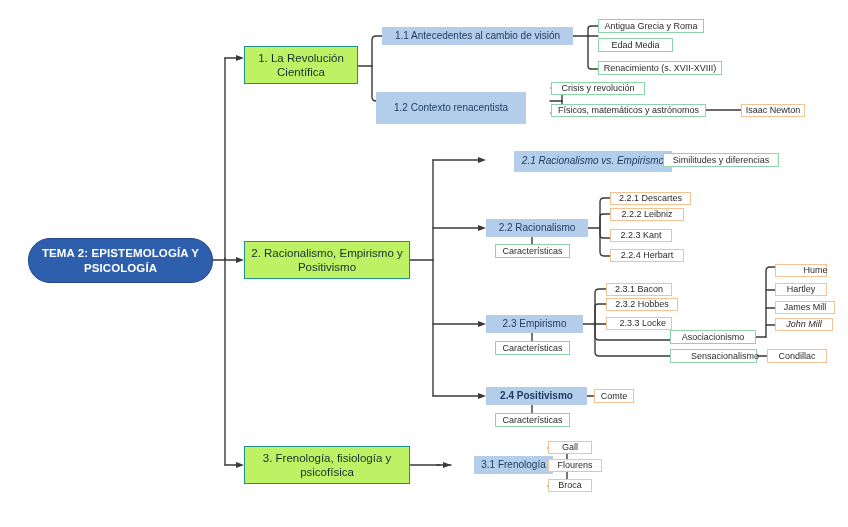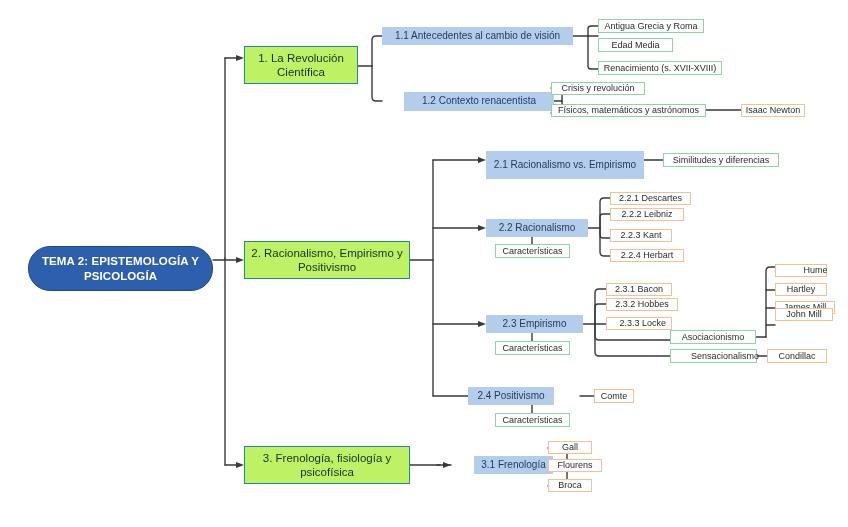--- a/index.html
+++ b/index.html
@@ -160,21 +160,21 @@
       <path d="M437,465 H451"></path>
 
       <path d="M553,465 H567"></path>
       <path d="M567,465 V451 Q567,448 570,448 H548"></path>
       <path d="M567,465 H548"></path>
       <path d="M567,465 V483 Q567,486 570,486 H548"></path>
 
     </g>
   </svg>
 
-  <div class="node root" style="left:28px;top:246px;width:185px;height:45px;">
+  <div class="node root" style="left:28px;top:238px;width:185px;height:45px;">
     <span>TEMA 2: EPISTEMOLOGÍA Y PSICOLOGÍA</span>
   </div>
 
   <div class="node teal" style="left:244px;top:46px;width:114px;height:38px;">
     <span>1. La Revolución Científica</span>
   </div>
 
   <div class="node blue nowrap" style="left:382px;top:27px;width:191px;height:18px;">
     <span>1.1 Antecedentes al cambio de visión</span>
   </div>
@@ -182,39 +182,39 @@
   <div class="node green nowrap" style="left:598px;top:19px;width:106px;height:14px;">
     <span>Antigua Grecia y Roma</span>
   </div>
   <div class="node green nowrap" style="left:598px;top:38px;width:75px;height:14px;">
     <span>Edad Media</span>
   </div>
   <div class="node green nowrap" style="left:598px;top:61px;width:124px;height:14px;">
     <span>Renacimiento (s. XVII-XVIII)</span>
   </div>
 
-  <div class="node blue nowrap" style="left:404px;top:92px;width:150px;height:19px;">
+  <div class="node blue nowrap" style="left:376px;top:92px;width:150px;height:32px;">
     <span>1.2 Contexto renacentista</span>
   </div>
 
   <div class="node green nowrap" style="left:551px;top:82px;width:94px;height:13px;">
     <span>Crisis y revolución</span>
   </div>
   <div class="node green nowrap" style="left:551px;top:104px;width:155px;height:13px;">
     <span>Físicos, matemáticos y astrónomos</span>
   </div>
   <div class="node orange nowrap" style="left:741px;top:104px;width:64px;height:13px;">
     <span>Isaac Newton</span>
   </div>
 
   <div class="node teal" style="left:244px;top:241px;width:166px;height:38px;">
     <span>2. Racionalismo, Empirismo y Positivismo</span>
   </div>
 
-  <div class="node blue nowrap" style="left:486px;top:151px;width:158px;height:28px;">
+  <div class="node blue nowrap" style="left:514px;top:151px;width:158px;height:21px;font-style:italic;">
     <span>2.1 Racionalismo vs. Empirismo</span>
   </div>
   <div class="node green nowrap" style="left:663px;top:153px;width:116px;height:14px;">
     <span>Similitudes y diferencias</span>
   </div>
 
   <div class="node blue nowrap" style="left:486px;top:219px;width:102px;height:18px;">
     <span>2.2 Racionalismo</span>
   </div>
   <div class="node green nowrap" style="left:495px;top:244px;width:75px;height:14px;">
@@ -263,25 +263,25 @@
 
   <div class="node orange nowrap" style="left:775px;top:264px;width:52px;height:13px;padding-left:34px;">
     <span>Hume</span>
   </div>
   <div class="node orange nowrap" style="left:775px;top:283px;width:52px;height:13px;">
     <span>Hartley</span>
   </div>
   <div class="node orange nowrap" style="left:775px;top:301px;width:60px;height:13px;">
     <span>James Mill</span>
   </div>
-  <div class="node orange nowrap" style="left:775px;top:308px;width:58px;height:13px;">
+  <div class="node orange nowrap" style="left:775px;top:318px;width:58px;height:13px;font-style:italic;">
     <span>John Mill</span>
   </div>
 
-  <div class="node blue nowrap" style="left:468px;top:387px;width:86px;height:18px;">
+  <div class="node blue nowrap" style="left:486px;top:387px;width:101px;height:18px;font-weight:bold;">
     <span>2.4 Positivismo</span>
   </div>
   <div class="node green nowrap" style="left:495px;top:413px;width:75px;height:14px;">
     <span>Características</span>
   </div>
   <div class="node orange nowrap" style="left:594px;top:389px;width:40px;height:14px;">
     <span>Comte</span>
   </div>
 
   <div class="node teal" style="left:244px;top:446px;width:166px;height:38px;">

